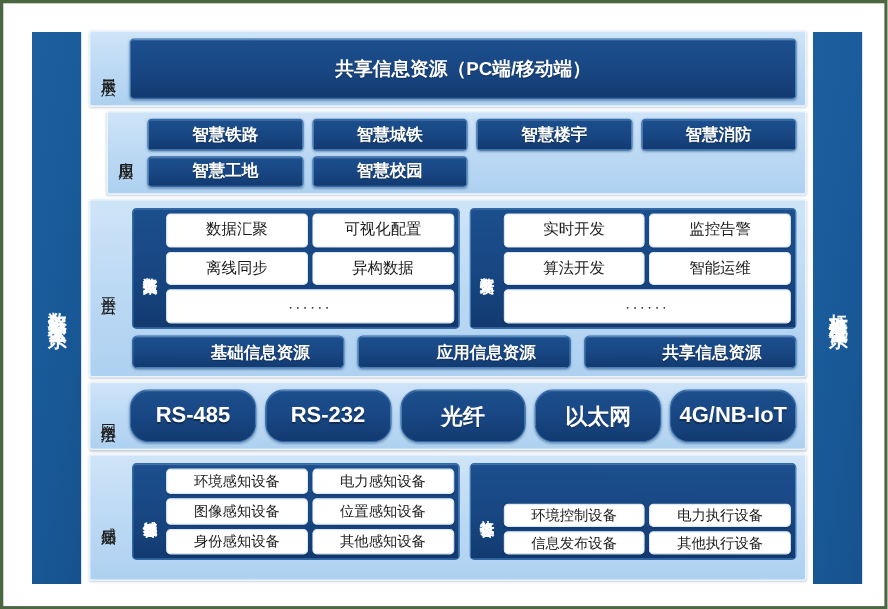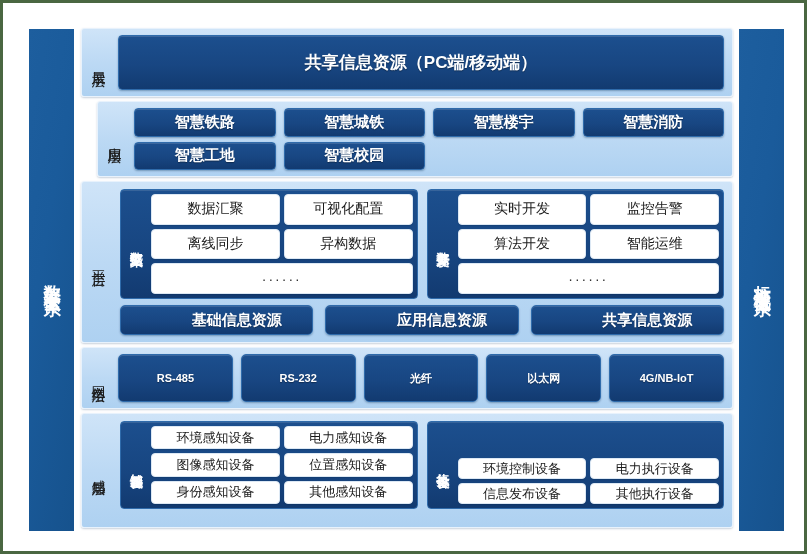--- a/index.html
+++ b/index.html
@@ -182,21 +182,21 @@
   }
   #platform-resources .chip{font-size:15px;padding-left:40px;}
 
   
   #net-grid{
     width:100%;
     display:grid;
     grid-template-columns:repeat(5,1fr);
     gap:8px;
   }
-  #net-grid .chip{font-size:11px;}
+  #net-grid .chip{font-size:20px;border-radius:17px;}
 
   
   #layer-sensing .layer-body{padding:7px 8px 18px 4px;}
   #sense-groups{display:flex;gap:9px;width:100%;}
   .sgroup{
     flex:1 1 50%;
     display:flex;
     background:linear-gradient(180deg,#1c4f8e 0%,#174580 60%,#123a70 100%);
     border:1px solid #2f6bab;
     border-radius:4px;

